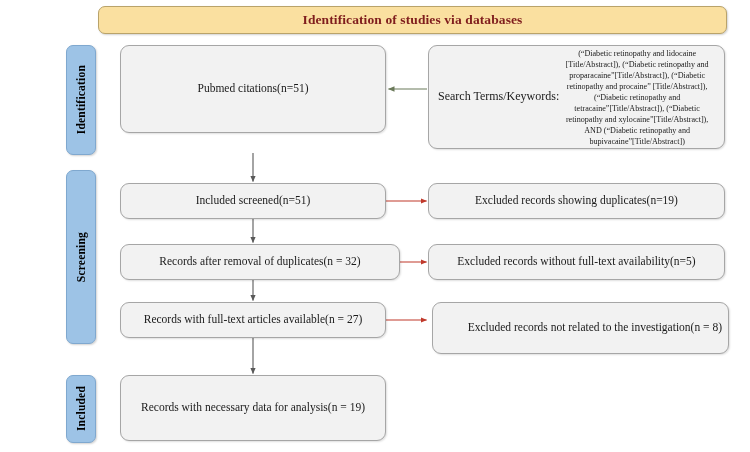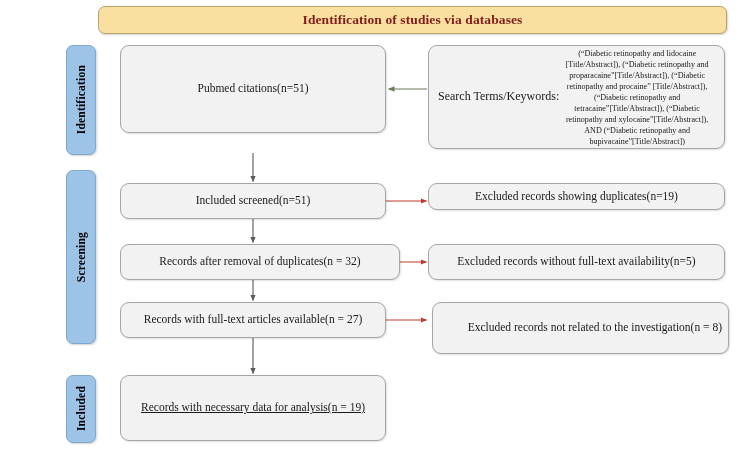--- a/index.html
+++ b/index.html
@@ -84,26 +84,26 @@
     line-height: 1.35;
     padding: 2px 6px;
   }
   .box .l1, .box .l2 { display: block; white-space: nowrap; }
 
   
   #box-pubmed        { left: 120px; top: 45px;  width: 266px; height: 88px; }
   #box-screened      { left: 120px; top: 183px; width: 266px; height: 36px; }
   #box-after-dup     { left: 120px; top: 244px; width: 280px; height: 36px; }
   #box-fulltext      { left: 120px; top: 302px; width: 266px; height: 36px; }
-  #box-included      { left: 120px; top: 375px; width: 266px; height: 66px; text-decoration: underline; }
+  #box-included      { left: 120px; top: 375px; width: 266px; height: 66px; }
 
   
   #box-search-terms  { left: 428px; top: 45px;  width: 297px; height: 104px;
                        padding: 4px 9px; justify-content: flex-start; }
-  #box-excl-dup      { left: 428px; top: 183px; width: 297px; height: 27px; }
+  #box-excl-dup      { left: 428px; top: 183px; width: 297px; height: 36px; }
   #box-excl-fulltext { left: 428px; top: 244px; width: 297px; height: 36px; }
   #box-excl-unrel    { left: 432px; top: 302px; width: 297px; height: 52px; justify-content: flex-end; }
 
   
   .st-title {
     font-size: 12px;
     margin-bottom: 1px;
     white-space: nowrap;
   }
   .st-body {

